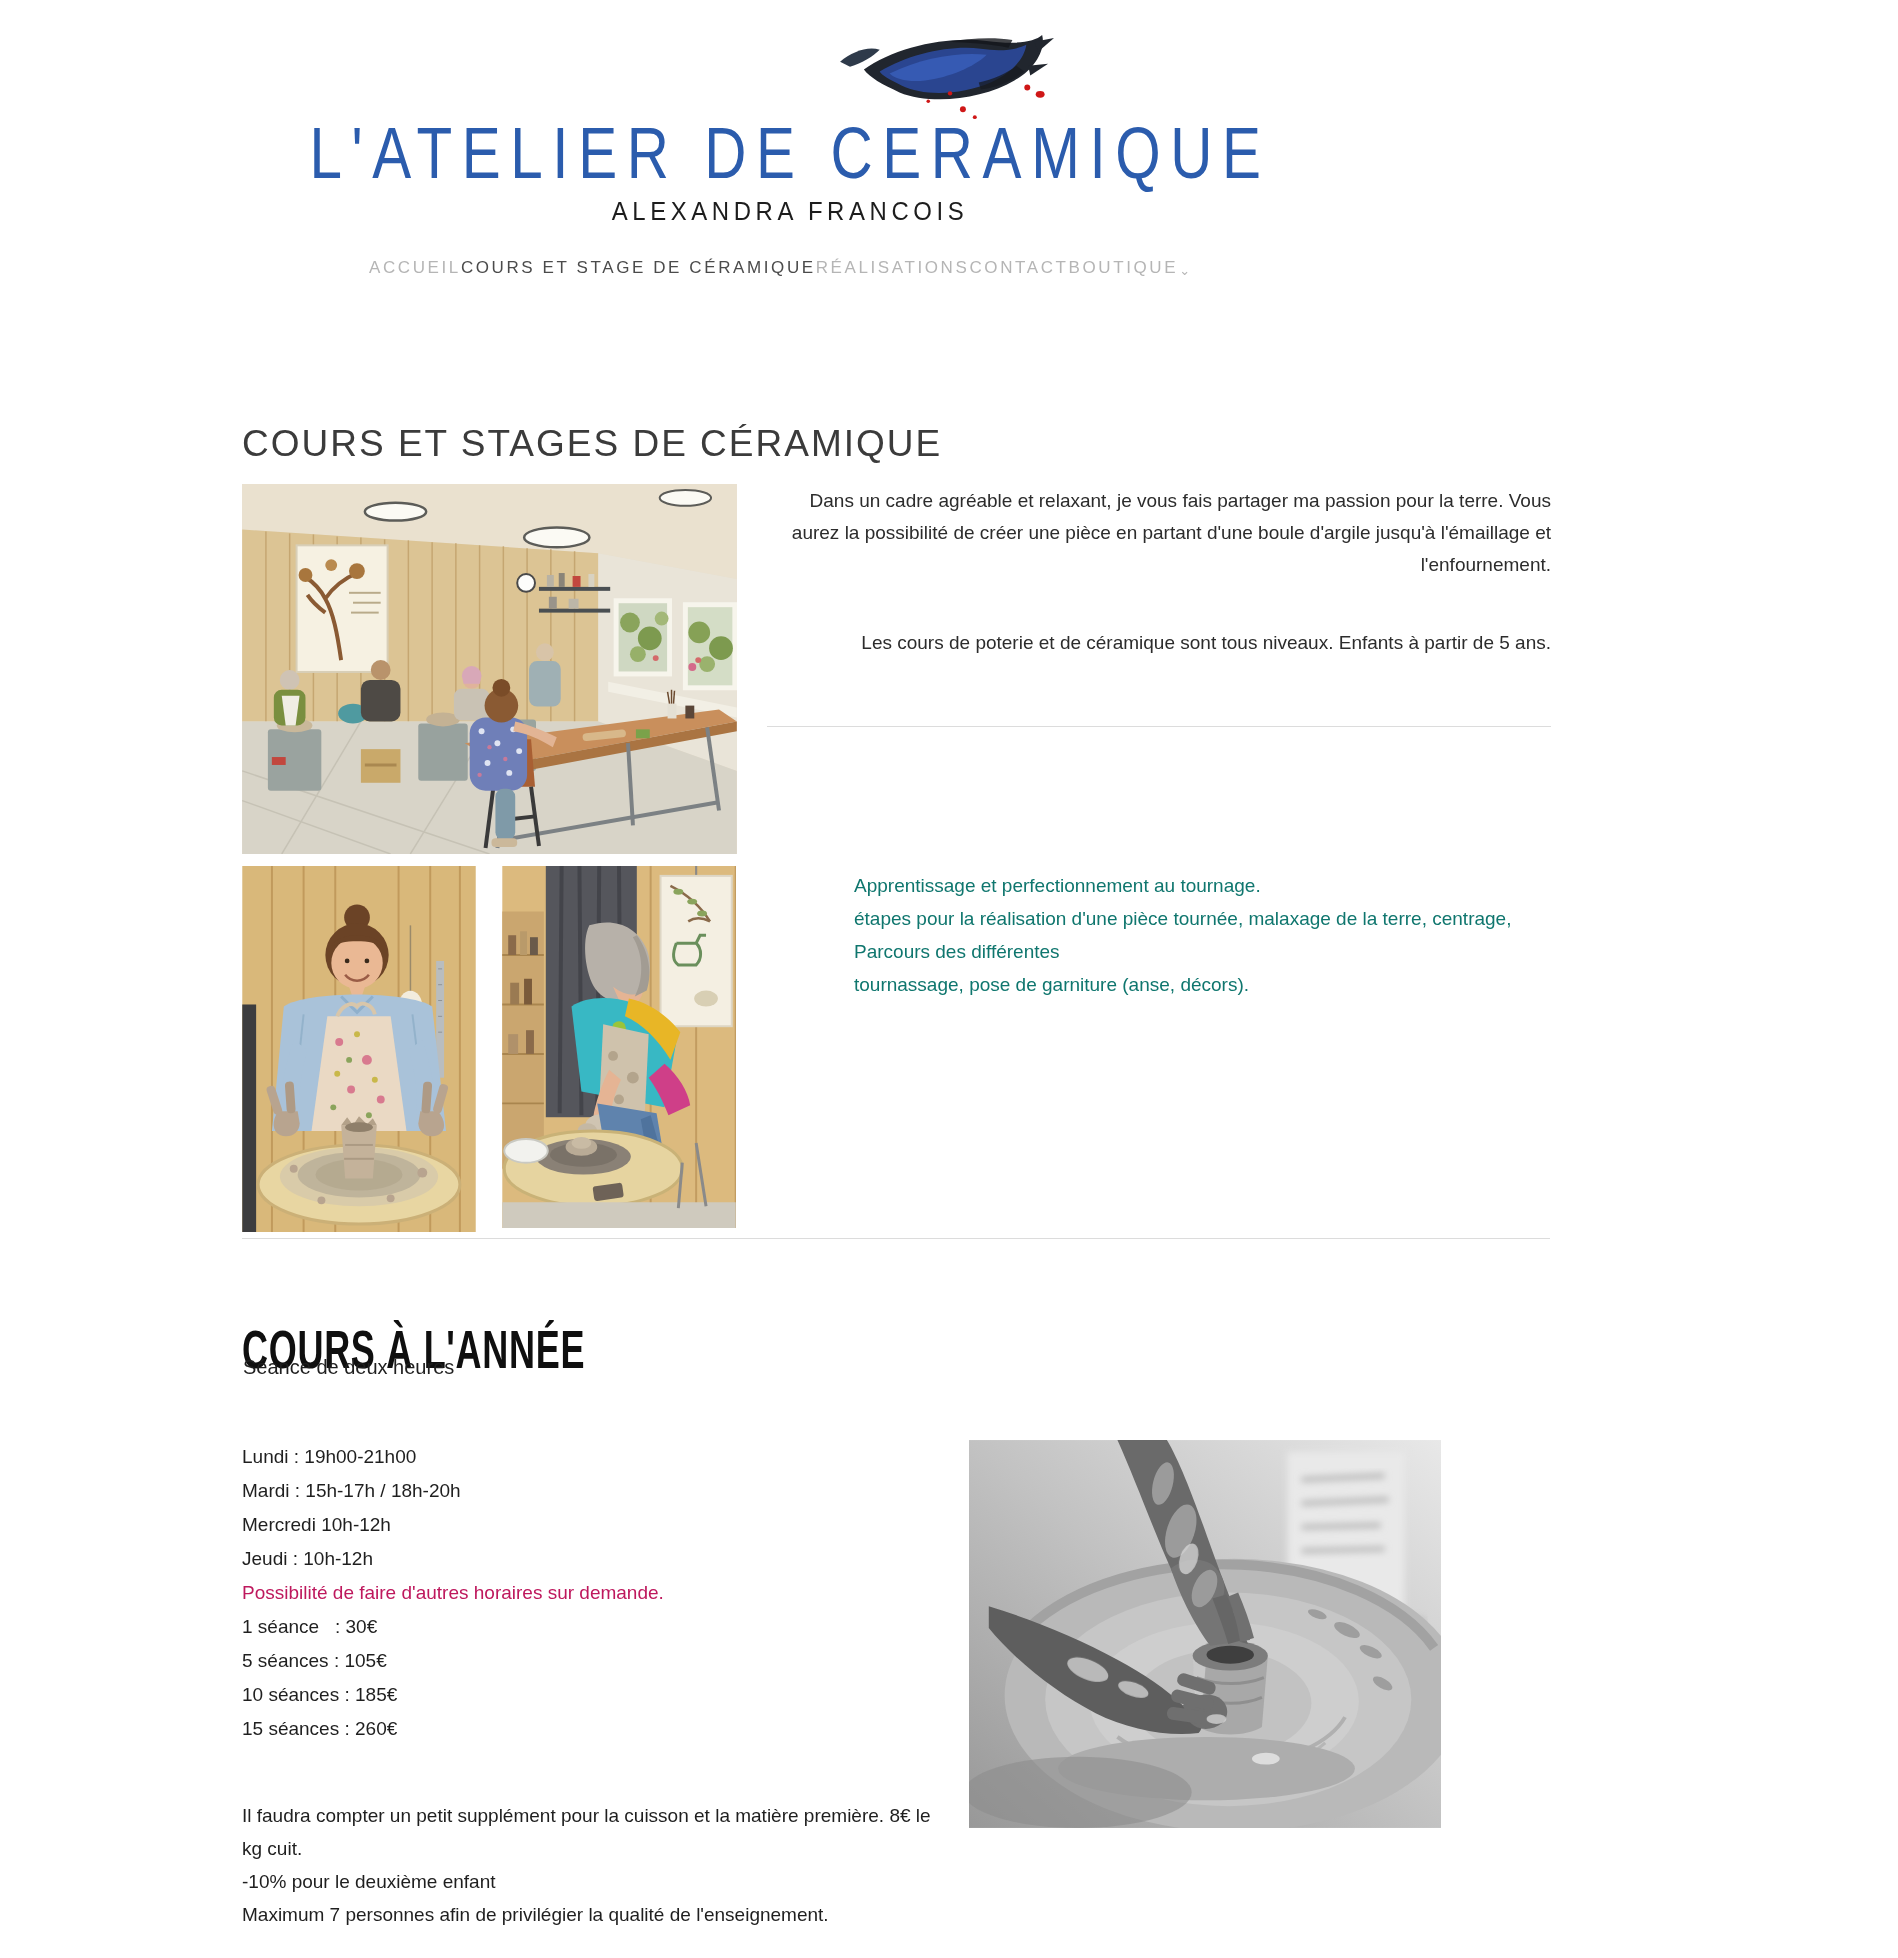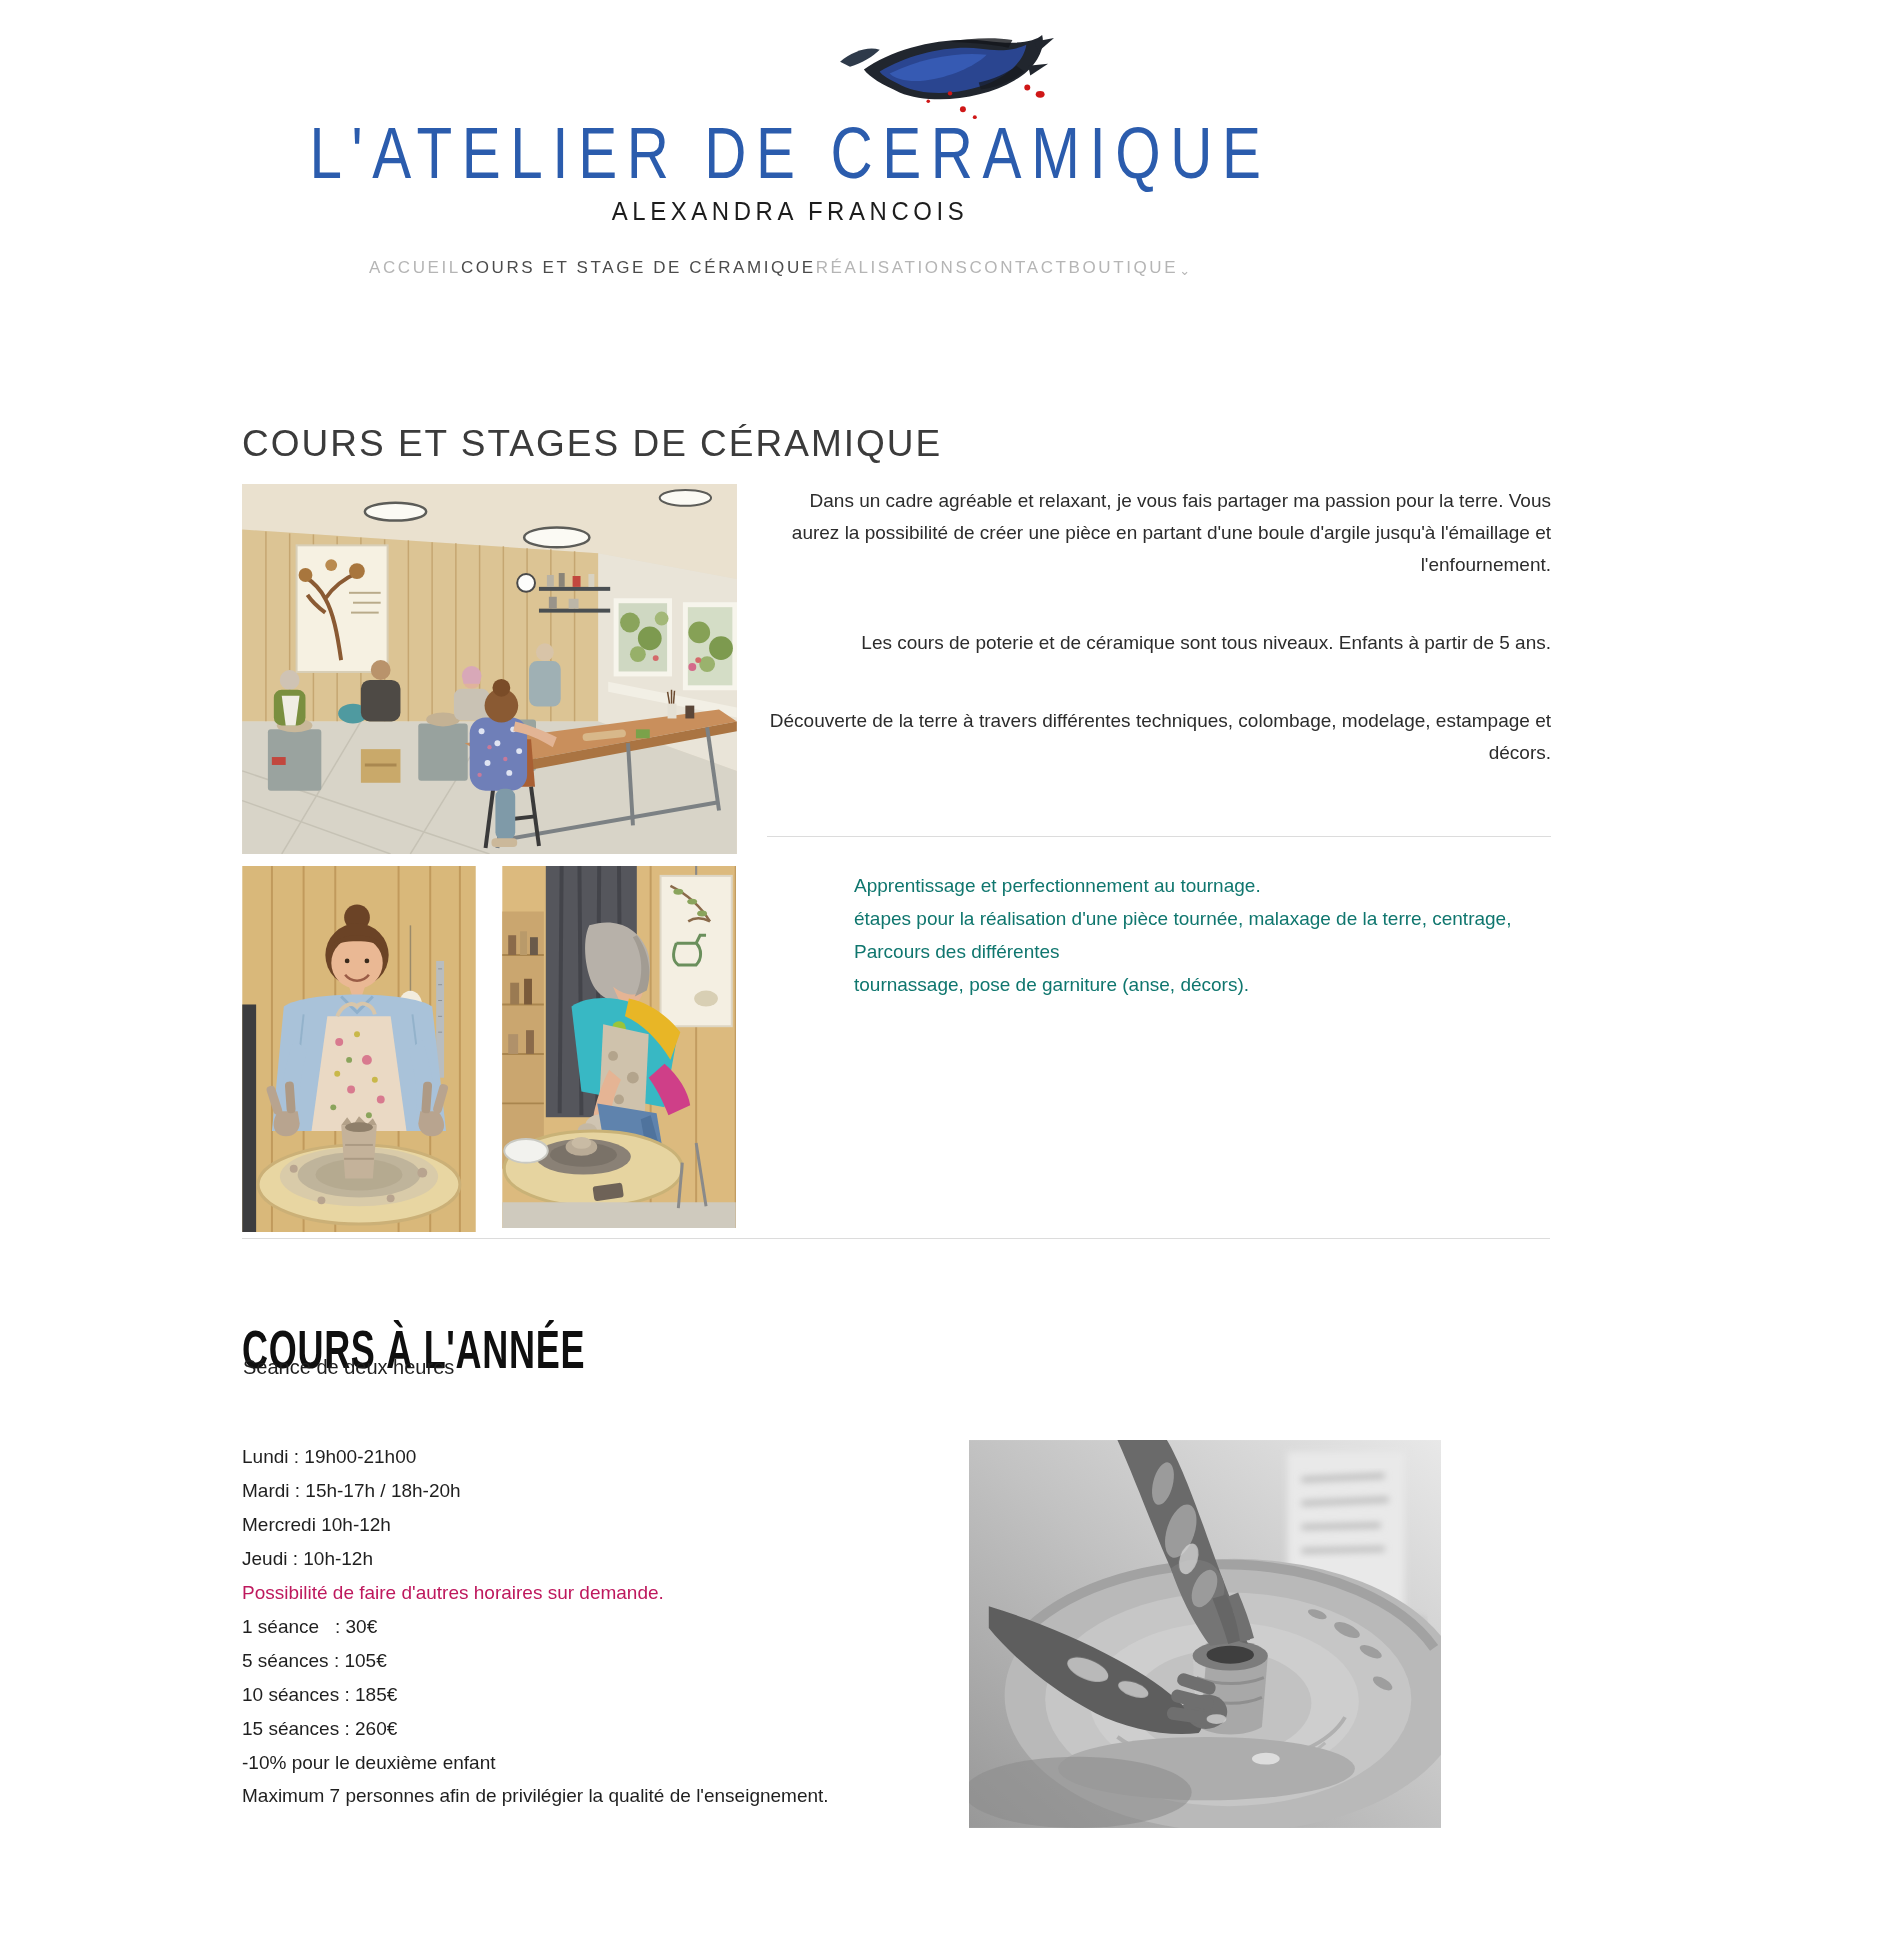--- a/index.html
+++ b/index.html
@@ -247,21 +247,20 @@
         <circle cx="262" cy="206" r="9" fill="#7a4c28"></circle>
       <path d="M276 240 C292 244 306 250 318 256 L314 266 C300 258 288 252 274 250 Z" fill="#e2b494"></path>
       <rect x="256" y="308" width="20" height="52" rx="8" fill="#7f9aa8"></rect>
       <rect x="252" y="358" width="26" height="9" rx="4" fill="#cbb89a"></rect>
     </svg>
   </div>
 
   <div class="intro-text">
     <p>Dans un cadre agréable et relaxant, je vous fais partager ma passion pour la terre. Vous aurez la possibilité de créer une pièce en partant d'une boule d'argile jusqu'à l'émaillage et l'enfournement.</p>
     <p>Les cours de poterie et de céramique sont tous niveaux. Enfants à partir de 5 ans.</p>
-    <p>Découverte de la terre à travers différentes techniques, colombage, modelage, estampage et décors.</p>
     <div class="divider divider1"></div>
   </div>
 
   <div class="photo photo2">
     <svg width="234" height="366" viewBox="0 0 236 370">
       <rect width="236" height="370" fill="#d9b87a"></rect>
       <g stroke="#c19a5c" stroke-width="2">
         <line x1="30" y1="0" x2="30" y2="370"></line>
           <line x1="62" y1="0" x2="62" y2="370"></line>
         <line x1="94" y1="0" x2="94" y2="370"></line>
@@ -515,18 +514,19 @@
     <div class="sched-line">Lundi : 19h00-21h00</div>
     <div class="sched-line">Mardi : 15h-17h / 18h-20h</div>
     <div class="sched-line">Mercredi 10h-12h</div>
     <div class="sched-line">Jeudi : 10h-12h</div>
     <div class="sched-note">Possibilité de faire d'autres horaires sur demande.</div>
     <div class="sched-line">1 séance   : 30€</div>
     <div class="sched-line">5 séances : 105€</div>
     <div class="sched-line">10 séances : 185€</div>
     <div class="sched-line">15 séances : 260€</div>
 
+    <p class="extra-par">Il faudra compter un petit supplément pour la cuisson et la matière première. 8€ le kg cuit.</p>
     <div class="extra-line">-10% pour le deuxième enfant</div>
     <div class="extra-line">Maximum 7 personnes afin de privilégier la qualité de l'enseignement.</div>
   </div>
 
 </div>
 
 
 </body></html>

